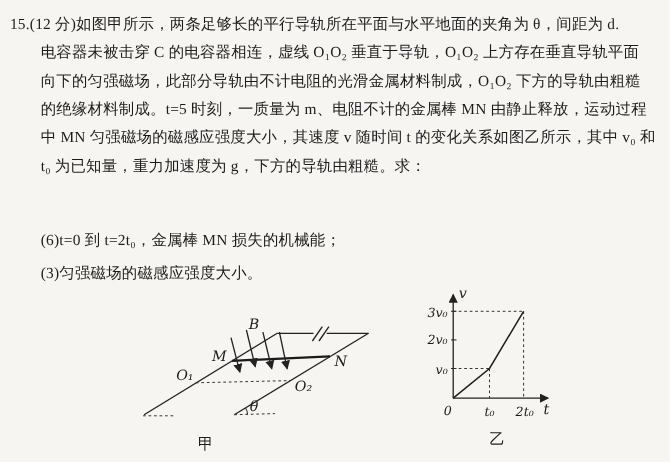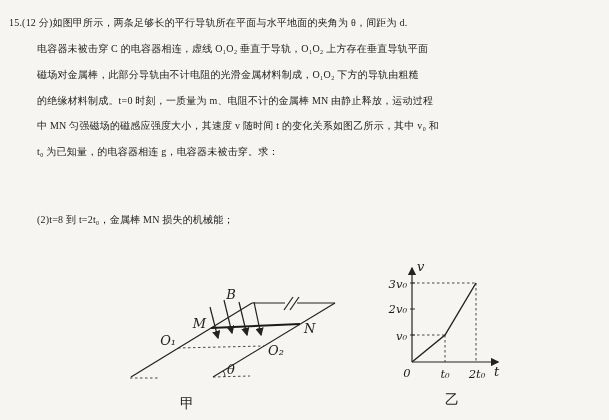--- a/index.html
+++ b/index.html
@@ -7,21 +7,21 @@
     position:relative;
     width:609px;height:420px;
     background:#f6f5f2;
     font-family:"Liberation Serif","DejaVu Serif",serif;
     color:#1c1c1c;
     overflow:hidden;
   }
   .tline{
     position:absolute;
     left:37px;
-    font-size:10px;
+    font-size:14px;
     line-height:17px;
     white-space:nowrap;
     letter-spacing:0.2px;
     color:#1c1c1c;
   }
   .tline.first{left:9px;}
   svg text{fill:#1c1c1c;}
   .var{font-style:italic;font-family:"DejaVu Serif","Liberation Serif",serif;font-size:13px;}
   .tick{font-style:italic;font-family:"DejaVu Serif","Liberation Serif",serif;font-size:11.5px;}
   .cap{font-size:14px;font-family:"Liberation Serif","DejaVu Serif",serif;}
@@ -29,26 +29,27 @@
   .thick{stroke:#1a1a1a;stroke-width:2;fill:none;}
   .dash{stroke:#333;stroke-width:0.9;fill:none;stroke-dasharray:2.5,2.5;}
 </style>
 </head>
 <body>
 
 <div class="page">
 
   <div class="tline first" style="top:14px">15.(12 分)如图甲所示，两条足够长的平行导轨所在平面与水平地面的夹角为 θ，间距为 d.</div>
   <div class="tline" style="top:40px">电容器未被击穿 C 的电容器相连，虚线 O₁O₂ 垂直于导轨，O₁O₂ 上方存在垂直导轨平面</div>
-  <div class="tline" style="top:66px">磁场对金属棒，此部分导轨由不计电阻的光滑金属材料制成，O₁O₂ 下方的导轨由粗糙</div>
-  <div class="tline" style="top:92px">的绝缘材料制成。t=0 时刻，一质量为 m、电阻不计的金属棒 MN 由静止释放，运动过程</div>
+  <div class="tline" style="top:66px">向下的匀强磁场，此部分导轨由不计电阻的光滑金属材料制成，O₁O₂ 下方的导轨由粗糙</div>
+  <div class="tline" style="top:92px">的绝缘材料制成。t=5 时刻，一质量为 m、电阻不计的金属棒 MN 由静止释放，运动过程</div>
   <div class="tline" style="top:117px">中 MN 匀强磁场的磁感应强度大小，其速度 v 随时间 t 的变化关系如图乙所示，其中 v₀ 和</div>
-  <div class="tline" style="top:143px">t₀ 为已知量，的电容器相连 g，电容器未被击穿。求：</div>
+  <div class="tline" style="top:143px">t₀ 为已知量，重力加速度为 g，下方的导轨由粗糙。求：</div>
 
-  <div class="tline" style="top:211px">(2)t=8 到 t=2t₀，金属棒 MN 损失的机械能；</div>
+  <div class="tline" style="top:211px">(6)t=0 到 t=2t₀，金属棒 MN 损失的机械能；</div>
+  <div class="tline" style="top:241px">(3)匀强磁场的磁感应强度大小。</div>
 
   <svg style="position:absolute;left:85px;top:286px" width="280" height="126" viewBox="85 286 280 126">
     <defs>
       <marker id="ah1" viewBox="0 0 10 10" refX="8.5" refY="5" markerWidth="7" markerHeight="7" orient="auto">
         <path d="M0,0 L10,5 L0,10 z" fill="#222"></path>
       </marker>
     </defs>
 
     <line class="stroke" x1="131" y1="377" x2="252" y2="303"></line>
     <line class="stroke" x1="213" y1="377" x2="335" y2="303"></line>

